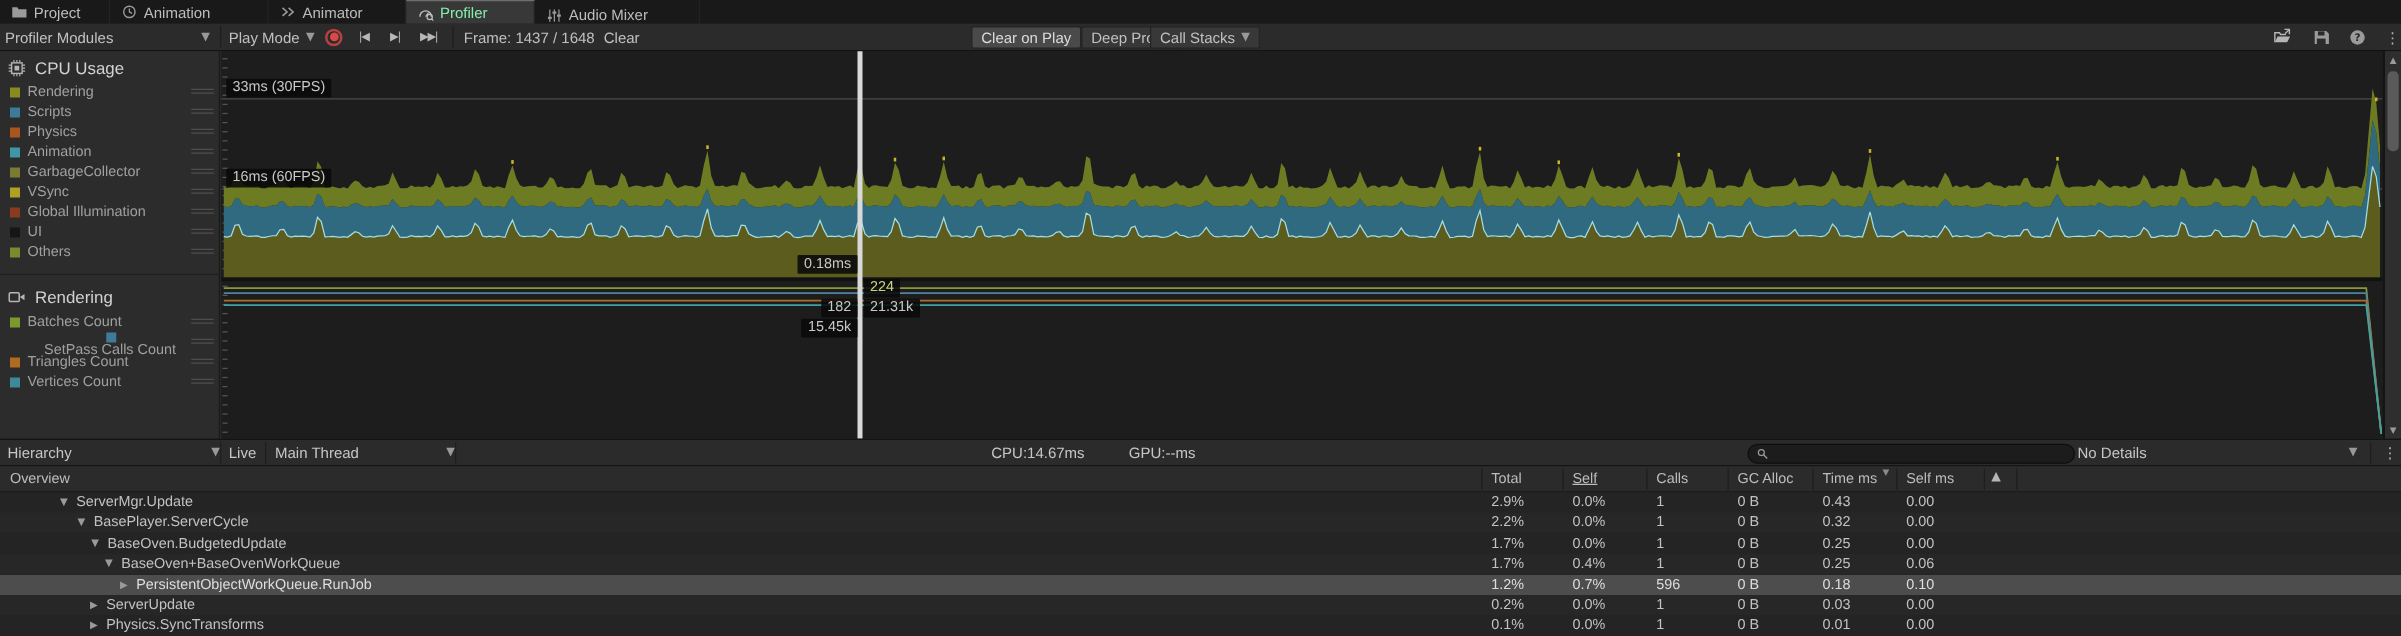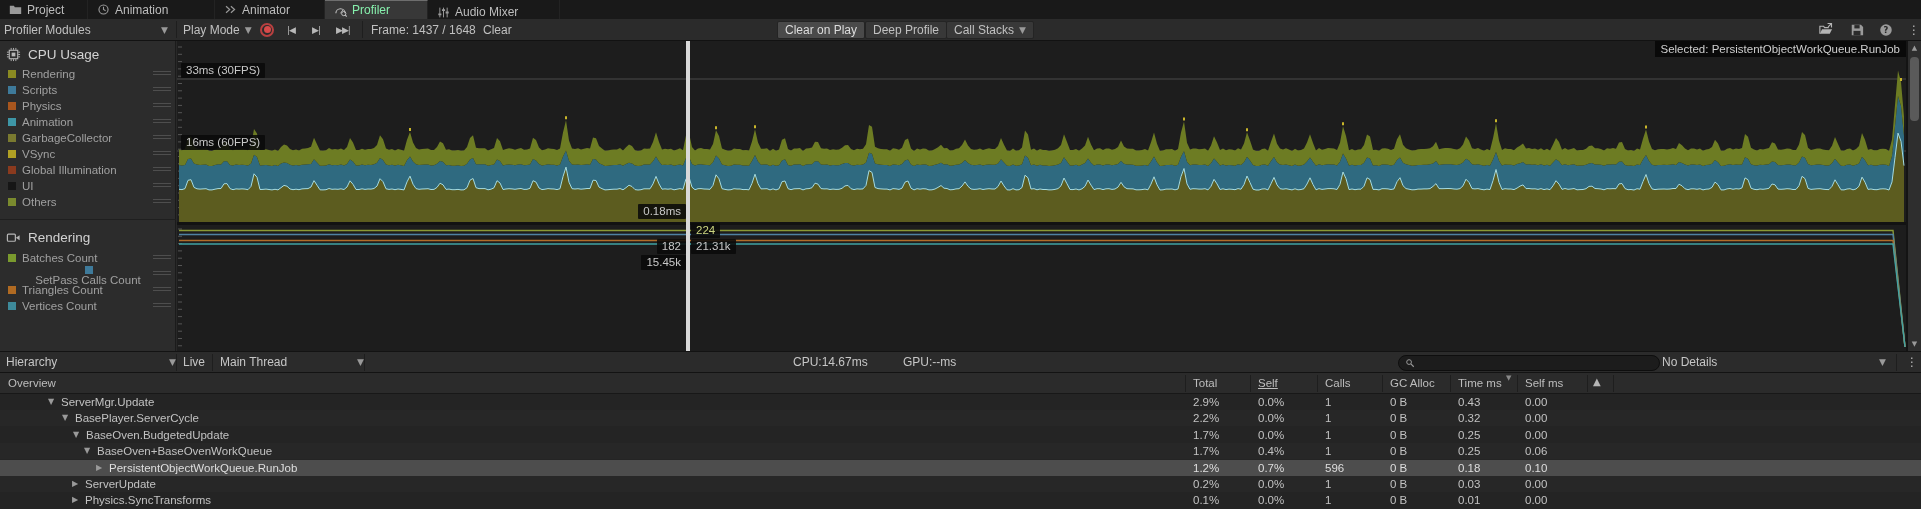--- a/index.html
+++ b/index.html
@@ -139,21 +139,21 @@
       <span class="rec"></span>
     </div>
     <div class="tb-item step df" style="left:287px;">|◀</div>
     <div class="tb-item step df" style="left:312px;">▶|</div>
     <div class="tb-item step df" style="left:336px;">▶▶|</div>
     <div class="vsep" style="left:362px;"></div>
     <div class="tb-item" style="left:371px;">Frame: 1437 / 1648</div>
     <div class="tb-item" style="left:483px;">Clear</div>
     <div class="tb-item tb-btn on" style="left:777px;">Clear on Play</div>
     <div class="tb-item tb-btn" style="left:865px;">Deep Profile</div>
-    <div class="tb-item tb-btn" style="left:946px;justify-content:center;">
+    <div class="tb-item tb-btn" style="left:920px;justify-content:center;">
       <span>Call Stacks</span>
       <span class="arrow df">▼</span>
     </div>
     <div class="tb-item" style="left:1818px;" id="icoOpen">
         <svg width="15" height="15" viewBox="0 0 16 16">
           <path d="M2 12.5V4.5h4l1 1.5h4.5" fill="none" stroke="#b5b5b5" stroke-width="1.2"></path>
           <path d="M2 12.5l2.3-4.8H15l-2.5 4.8z" fill="#b5b5b5"></path>
           <path d="M10.2 1.6h4.2v4.2M14.4 1.6L10.8 5.2" fill="none" stroke="#b5b5b5" stroke-width="1.2"></path>
         </svg>
       </div>
@@ -372,21 +372,20 @@
   <div class="chart-label" style="left:181px;top:135px;">16ms (60FPS)</div>
 
   <div id="selLine"></div>
 
   <div class="chart-label" style="right:1235px;top:204px;">0.18ms</div>
   <div class="chart-label" style="left:691px;top:223px;color:#ccd581;">224</div>
   <div class="chart-label" style="right:1235px;top:239px;">182</div>
   <div class="chart-label" style="left:691px;top:239px;">21.31k</div>
   <div class="chart-label" style="right:1235px;top:255px;">15.45k</div>
 
-  <div id="selBanner">Selected: PersistentObjectWorkQueue.RunJob</div>
 
   <div id="chartScrollbar">
     <span class="sb-arrow df" style="top:3px;">▲</span>
     <div id="sbThumb"></div>
     <span class="sb-arrow df" style="bottom:3px;">▼</span>
   </div>
 
   <div id="hierbar">
     <div class="hb-item" style="left:6px;width:170px;">
       <span>Hierarchy</span>

